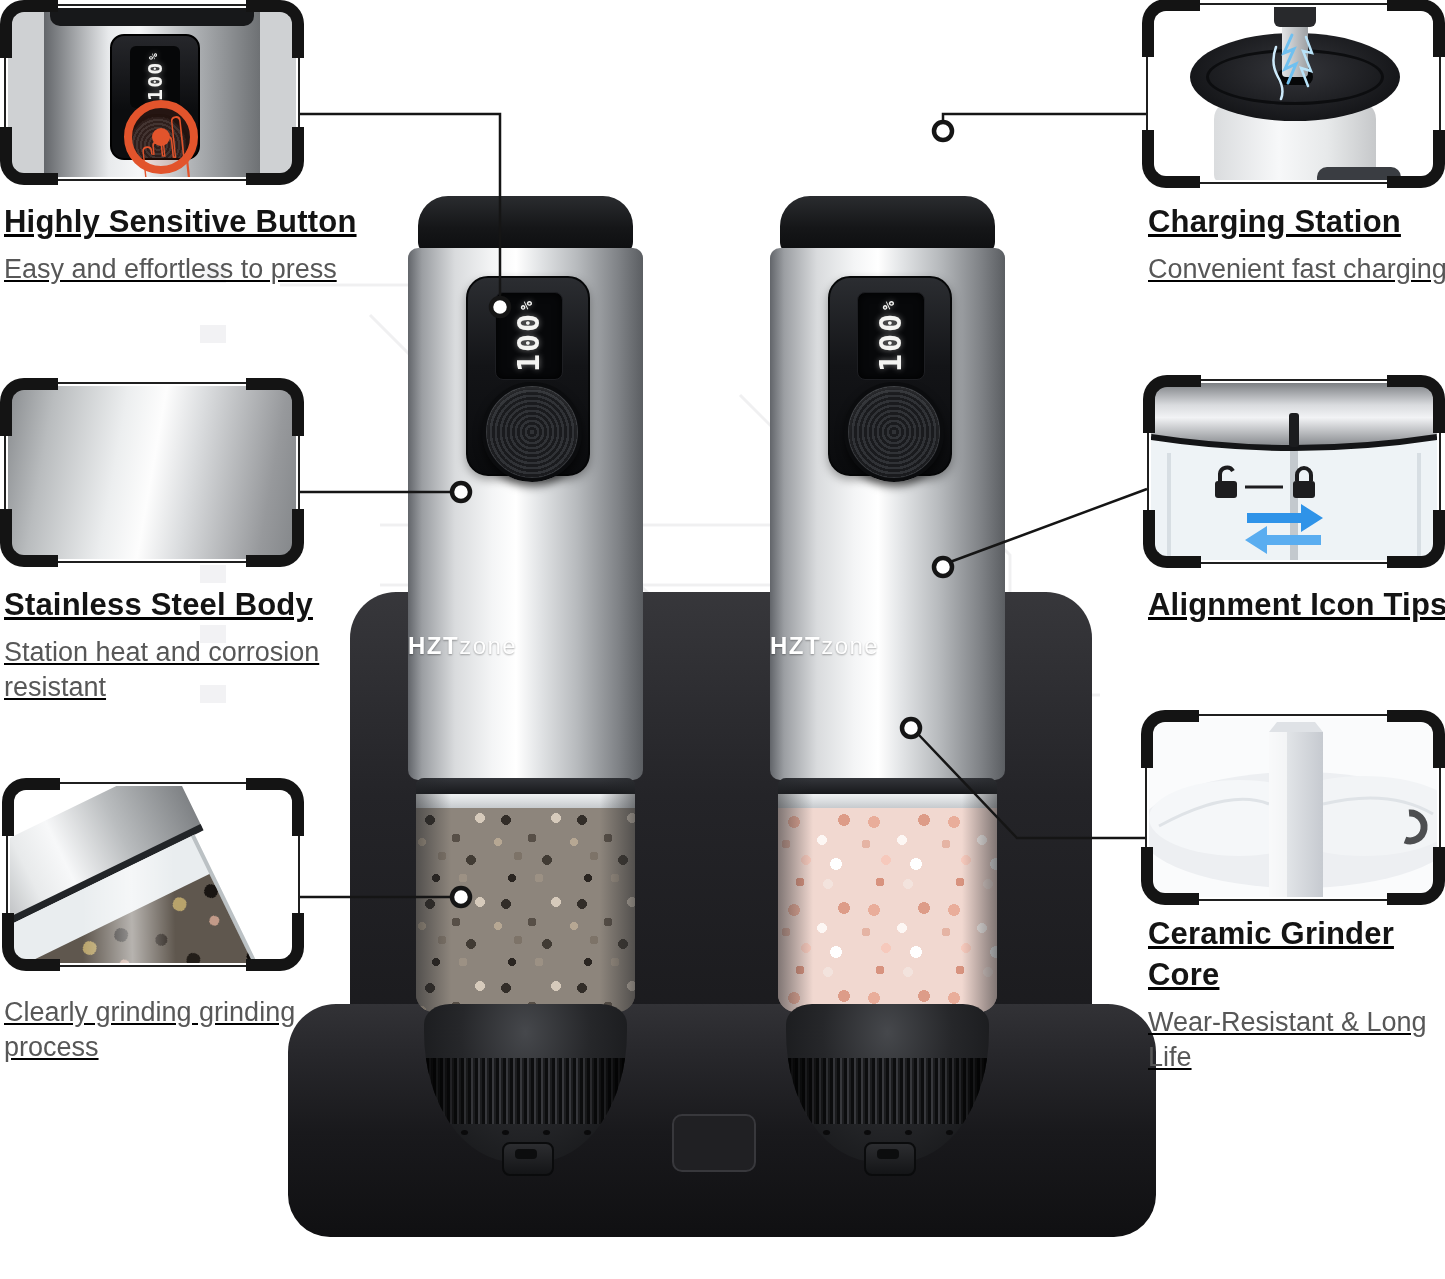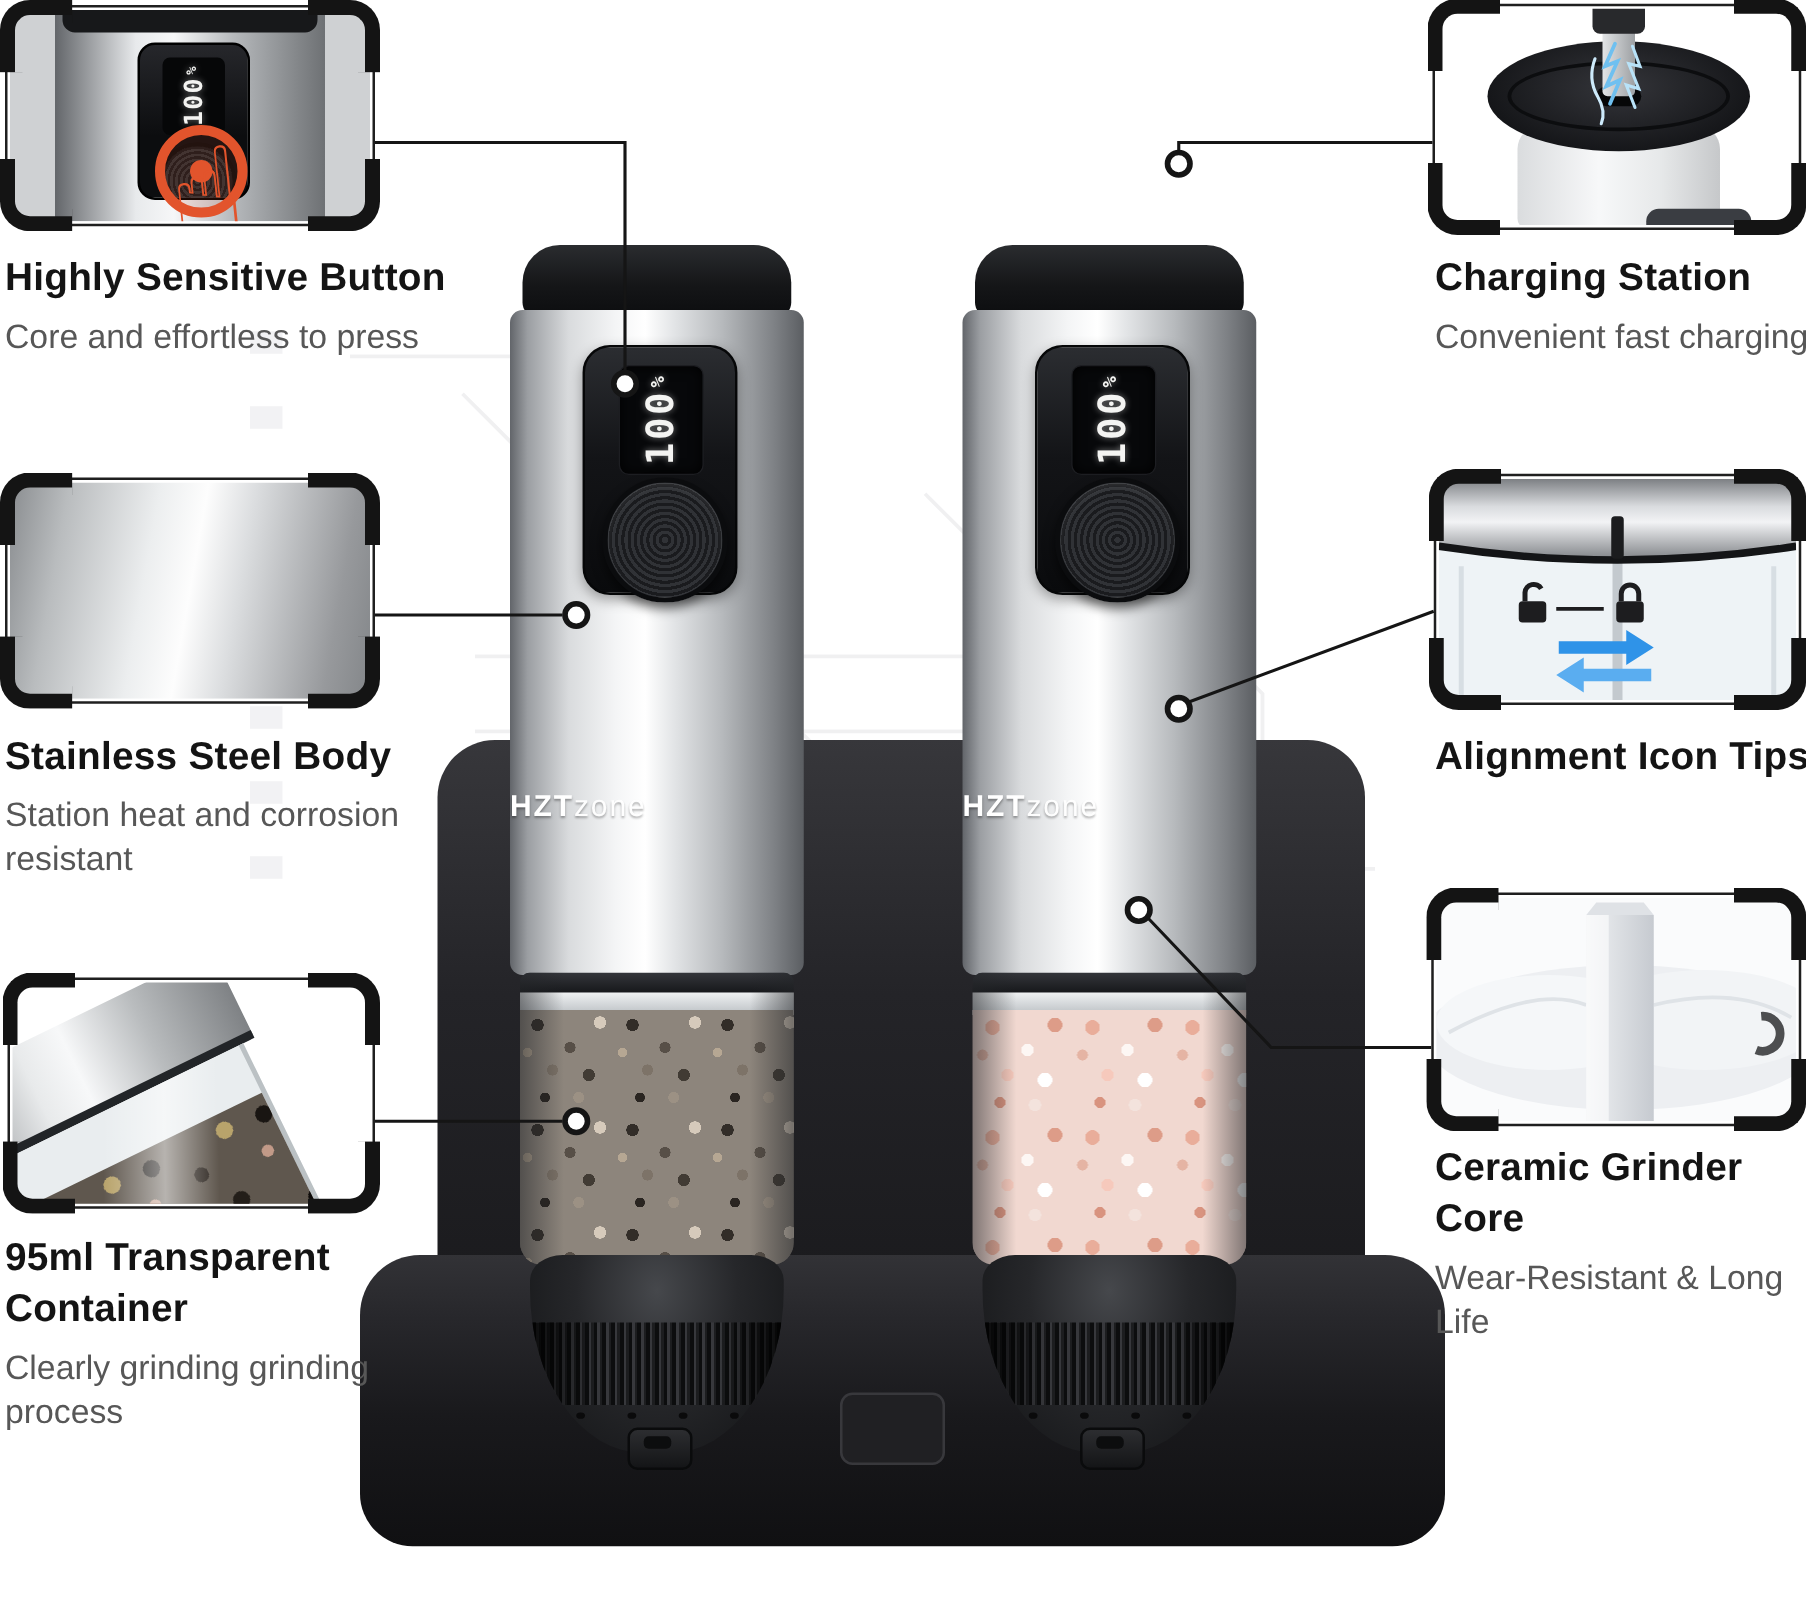--- a/index.html
+++ b/index.html
@@ -15,21 +15,21 @@
   
   .callout{position:absolute;z-index:6;background:#fff;border:2px solid #1f1f1f;border-radius:22px;}
   .callout .inner{position:absolute;inset:2px;border-radius:18px;overflow:hidden;background:#fff;}
   .cn{position:absolute;width:46px;height:46px;z-index:7;}
   .cn.tl{top:-6px;left:-6px;border-top:12px solid #141414;border-left:12px solid #141414;border-top-left-radius:24px;}
   .cn.tr{top:-6px;right:-6px;border-top:12px solid #141414;border-right:12px solid #141414;border-top-right-radius:24px;}
   .cn.bl{bottom:-6px;left:-6px;border-bottom:12px solid #141414;border-left:12px solid #141414;border-bottom-left-radius:24px;}
   .cn.br{bottom:-6px;right:-6px;border-bottom:12px solid #141414;border-right:12px solid #141414;border-bottom-right-radius:24px;}
 
   
-  .ftext{position:absolute;z-index:6;}
+  .ftext{position:absolute;z-index:6;text-decoration:underline;}
   .ftitle{font-weight:bold;font-size:31px;line-height:1.32;color:#141414;letter-spacing:.2px;}
   .fsub{font-size:27px;line-height:1.3;color:#575757;margin-top:9px;}
 
   
   .backplate{position:absolute;left:350px;top:592px;width:742px;height:452px;z-index:1;
      border-radius:46px 46px 20px 20px;
      background:linear-gradient(180deg,#37373b 0%,#242428 45%,#1a1a1d 100%);}
   .dockbase{position:absolute;left:288px;top:1004px;width:868px;height:233px;z-index:1;
      border-radius:48px 48px 42px 42px;
      background:linear-gradient(180deg,#323236 0%,#27272b 22%,#19191c 55%,#101012 100%);}
@@ -404,35 +404,34 @@
       </svg>
     </div>
     <span class="cn tl"></span>
       <span class="cn tr"></span>
     <span class="cn bl"></span>
       <span class="cn br"></span>
   </div>
 
   <div class="ftext" style="left:4px;top:202px;width:430px;">
     <div class="ftitle">Highly Sensitive Button</div>
-    <div class="fsub">Core and effortless to press</div>
+    <div class="fsub">Easy and effortless to press</div>
   </div>
   <div class="ftext" style="left:1148px;top:202px;width:300px;">
     <div class="ftitle">Charging Station</div>
     <div class="fsub">Convenient fast charging</div>
   </div>
   <div class="ftext" style="left:4px;top:585px;width:348px;">
     <div class="ftitle">Stainless Steel Body</div>
     <div class="fsub">Station heat and corrosion resistant</div>
   </div>
   <div class="ftext" style="left:1148px;top:585px;width:300px;">
     <div class="ftitle">Alignment Icon Tips</div>
   </div>
   <div class="ftext" style="left:4px;top:986px;width:300px;">
-    <div class="ftitle">95ml Transparent Container</div>
     <div class="fsub">Clearly grinding grinding process</div>
   </div>
   <div class="ftext" style="left:1148px;top:914px;width:310px;">
     <div class="ftitle">Ceramic Grinder Core</div>
     <div class="fsub">Wear-Resistant &amp; Long Life</div>
   </div>
 
 </div>
 
 </body></html>

